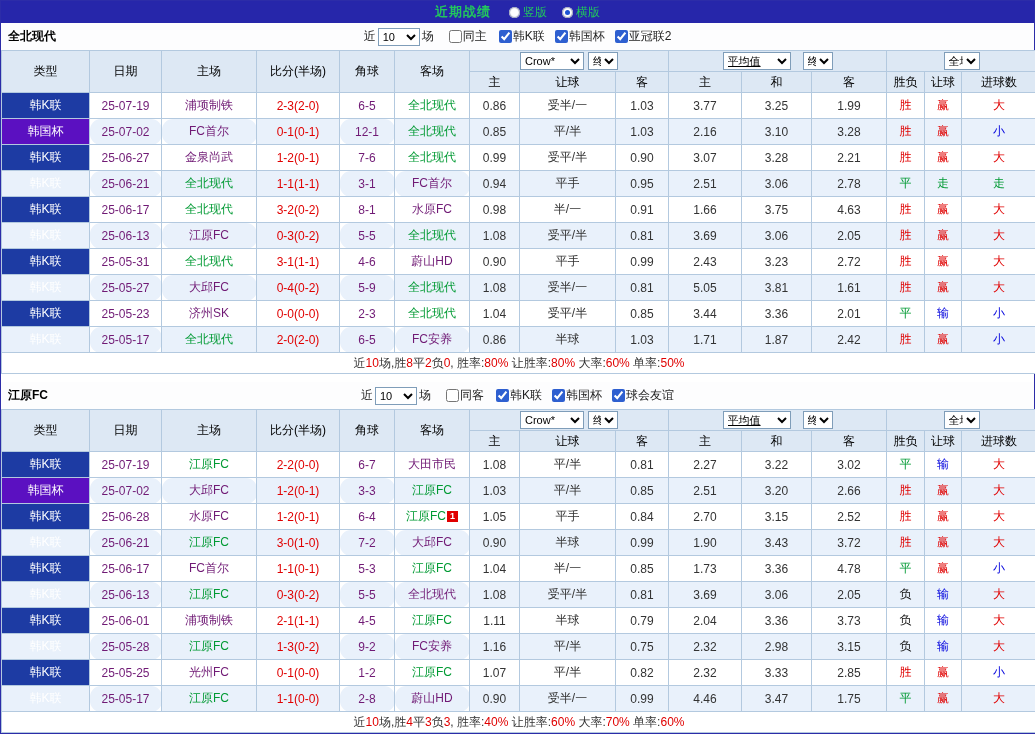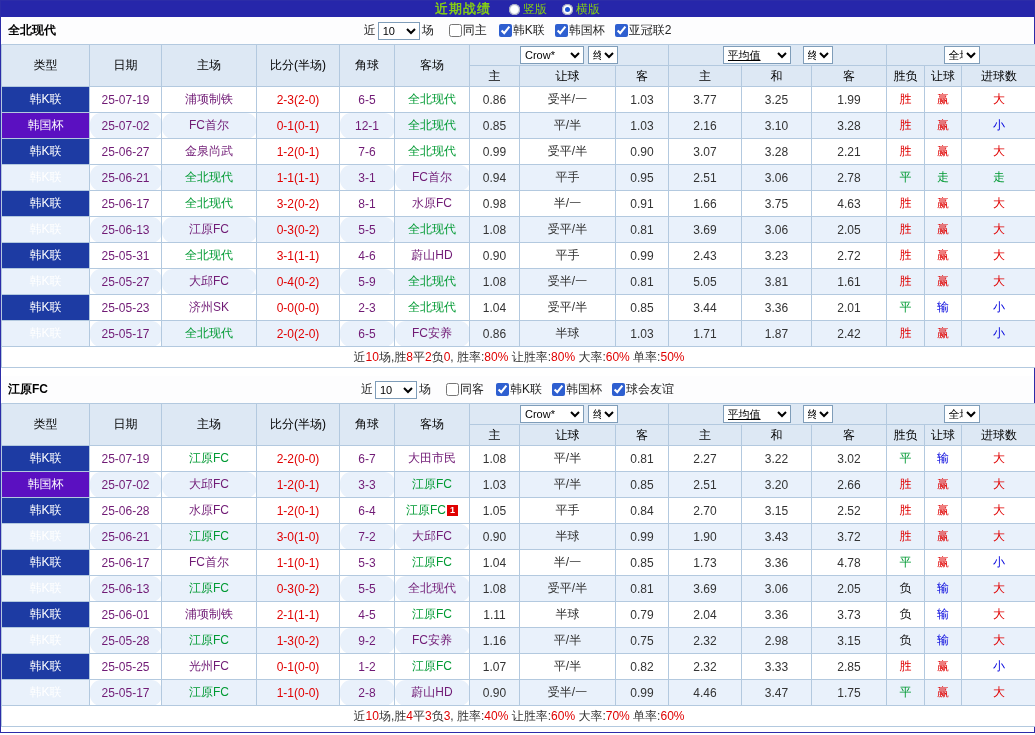--- a/index.html
+++ b/index.html
@@ -9,27 +9,27 @@
     background: #fff;
     font-family: "Liberation Sans", "DejaVu Sans", sans-serif;
   }
   .page {
     width: 1035px;
     min-height: 733px;
     border: 1px solid #2c2ca8;
   }
   
   .topbar {
-    height: 16px;
+    height: 22px;
     background: #2626aa;
     display: flex;
     align-items: center;
     justify-content: center;
     gap: 18px;
-    color: #84cc16;
+    color: #22c55e;
     font-size: 12px;
   }
   .topbar-title { font-weight: bold; font-size: 13px; letter-spacing: 1px; }
   .radios { display: inline-flex; gap: 15px; align-items: center; }
   .radio-item { display: inline-flex; align-items: center; cursor: pointer; }
   .radio-dot {
     width: 11px; height: 11px; border-radius: 50%;
     background: #fff; margin-right: 3px; position: relative;
     box-shadow: inset 0 0 1px 1px #9aa0b8;
   }

